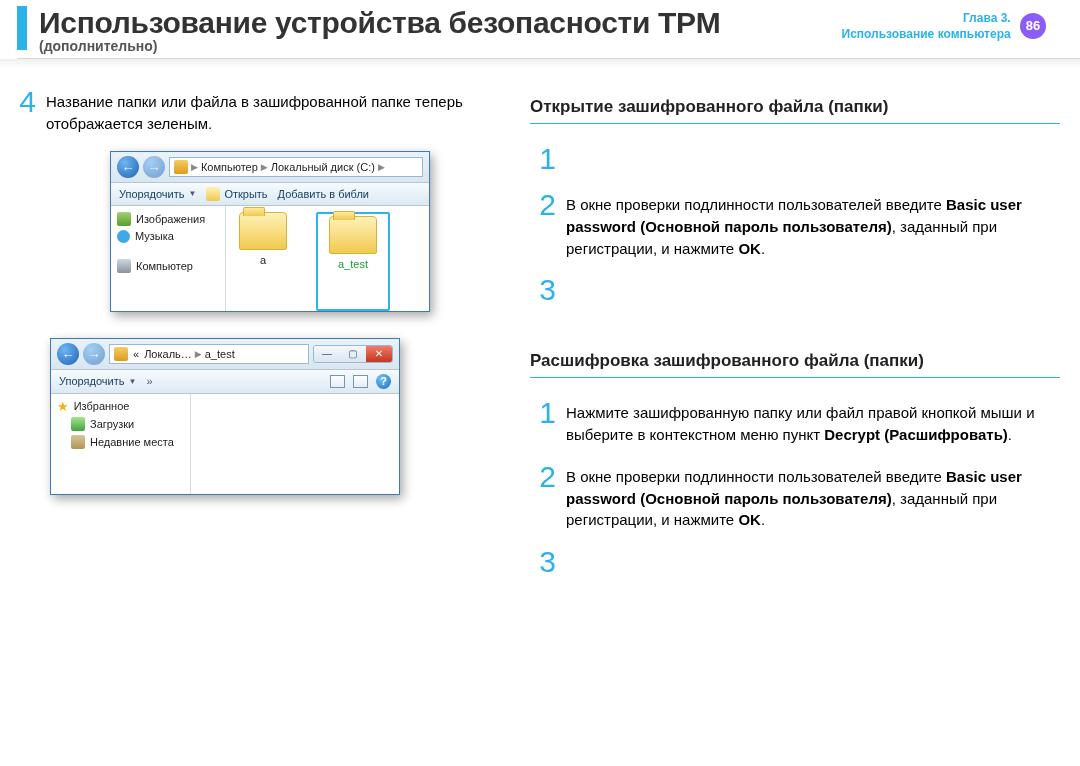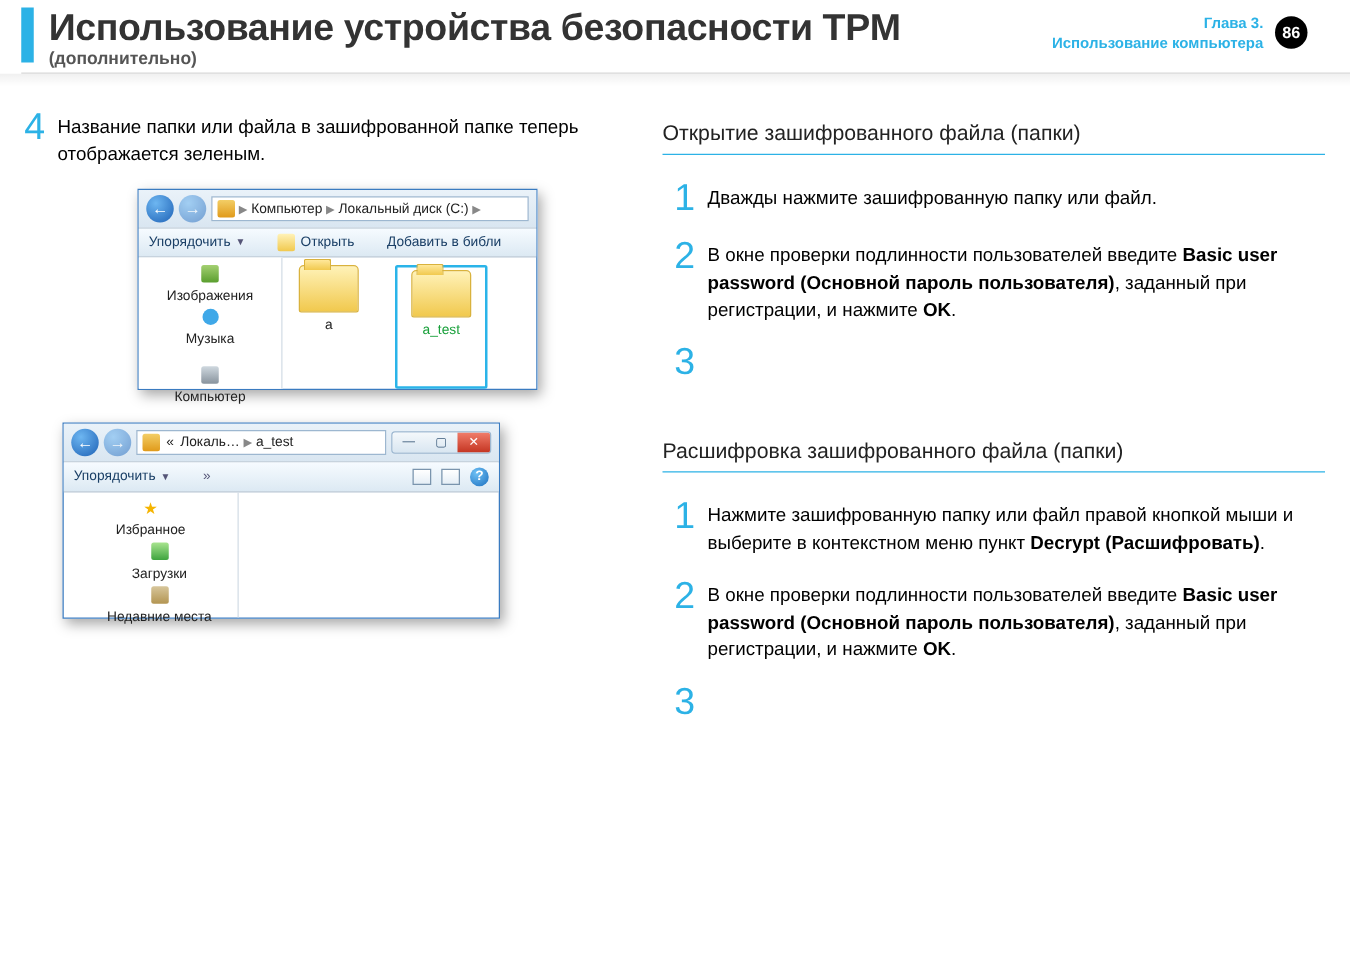--- a/index.html
+++ b/index.html
@@ -49,21 +49,21 @@
     text-align: right;
     font-size: 12px;
     color: #2cb2e6;
     font-weight: bold;
     line-height: 1.35;
   }
   .page-badge {
     display: inline-block;
     width: 26px; height: 26px;
     border-radius: 50%;
-    background: #000000;
+    background: #8b5cf6;
     color: #fff;
     font-size: 13px;
     font-weight: bold;
     text-align: center;
     line-height: 26px;
     vertical-align: middle;
     margin-left: 6px;
   }
   .header-chapter { display:inline-block; vertical-align: middle;}
   .header-shadow {
@@ -91,21 +91,21 @@
   .step-body {
     font-size: 15px;
     color: #000000;
     line-height: 1.45;
     padding-top: 4px;
   }
   .step-body b { font-weight: bold; }
   
   .sec-heading {
     font-size: 17px;
-    font-weight: normal;
+    font-weight: bold;
     color: #222;
     padding-bottom: 6px;
     border-bottom: 1px solid #2cb2e6;
     margin: 8px 0 20px 0;
   }
   
   .shot-wrap {
     margin: 6px 0 0 100px;
     width: 320px;
     box-shadow: 3px 4px 10px rgba(0,0,0,0.35);
@@ -132,31 +132,31 @@
     background:#fff;border:1px solid #9db7d0;
     height:20px;display:flex;align-items:center;gap:3px;
     padding:0 4px;color:#222;
   }
   .bc-icon{width:14px;height:14px;background:linear-gradient(#f3ce66,#e09a1a);border-radius:2px;}
   .bc-seg{display:flex;align-items:center;gap:3px;}
   .bc-tri{color:#888;font-size:9px;}
   .toolbar {
     background: linear-gradient(#f6fbff,#dce9f3);
     border-bottom:1px solid #b8c6d4;
-    display:flex;align-items:center;gap:26px;
+    display:flex;align-items:center;gap:10px;
     padding:4px 8px;color:#1a3f66;
   }
   .tb-item{display:flex;align-items:center;gap:4px;}
   .tb-drop{font-size:8px;color:#557;}
   .ex-body{display:flex;height:105px;}
   .ex-tree{
     width:115px;border-right:1px solid #d4dde6;
     background:#fff;padding:4px 6px;
   }
-  .tree-item{display:flex;align-items:center;gap:5px;padding:2px 0;color:#222;flex-direction:column;}
+  .tree-item{display:flex;align-items:center;gap:5px;padding:2px 0;color:#222;}
   .ico-sm{width:14px;height:14px;display:inline-block;}
   .ico-pic{background:linear-gradient(#a4d072,#5a9e2e);border-radius:2px;}
   .ico-mus{width:13px;height:13px;border-radius:50%;background:#3fa8e8;position:relative;}
   .ico-comp{background:linear-gradient(#cfd8df,#88939d);border-radius:2px;}
   .ico-fav{color:#f5b400;font-size:13px;line-height:1;}
   .ico-dl{background:linear-gradient(#a8e48f,#3fa43f);border-radius:2px;}
   .ico-rec{background:linear-gradient(#d7c69b,#b39552);border-radius:2px;}
   .ex-files{flex:1;padding:6px 6px 0 6px;display:flex;gap:22px;}
   .file-item{display:flex;flex-direction:column;align-items:center;width:62px;}
   .folder-ico{
@@ -329,21 +329,20 @@
         </div>
       </div>
 
     </div>
 
     <div class="col-right">
       <div class="sec-heading">Открытие зашифрованного файла (папки)</div>
 
       <div class="step">
         <div class="step-num">1</div>
-        <div class="step-body">Дважды нажмите зашифрованную папку или файл.</div>
       </div>
 
       <div class="step">
         <div class="step-num">2</div>
         <div class="step-body">
           <span>В окне проверки подлинности пользователей введите </span><b>Basic user password (Основной пароль пользователя)</b><span>, заданный при регистрации, и нажмите </span><b>OK</b><span>.</span>
         </div>
       </div>
 
       <div class="step">

